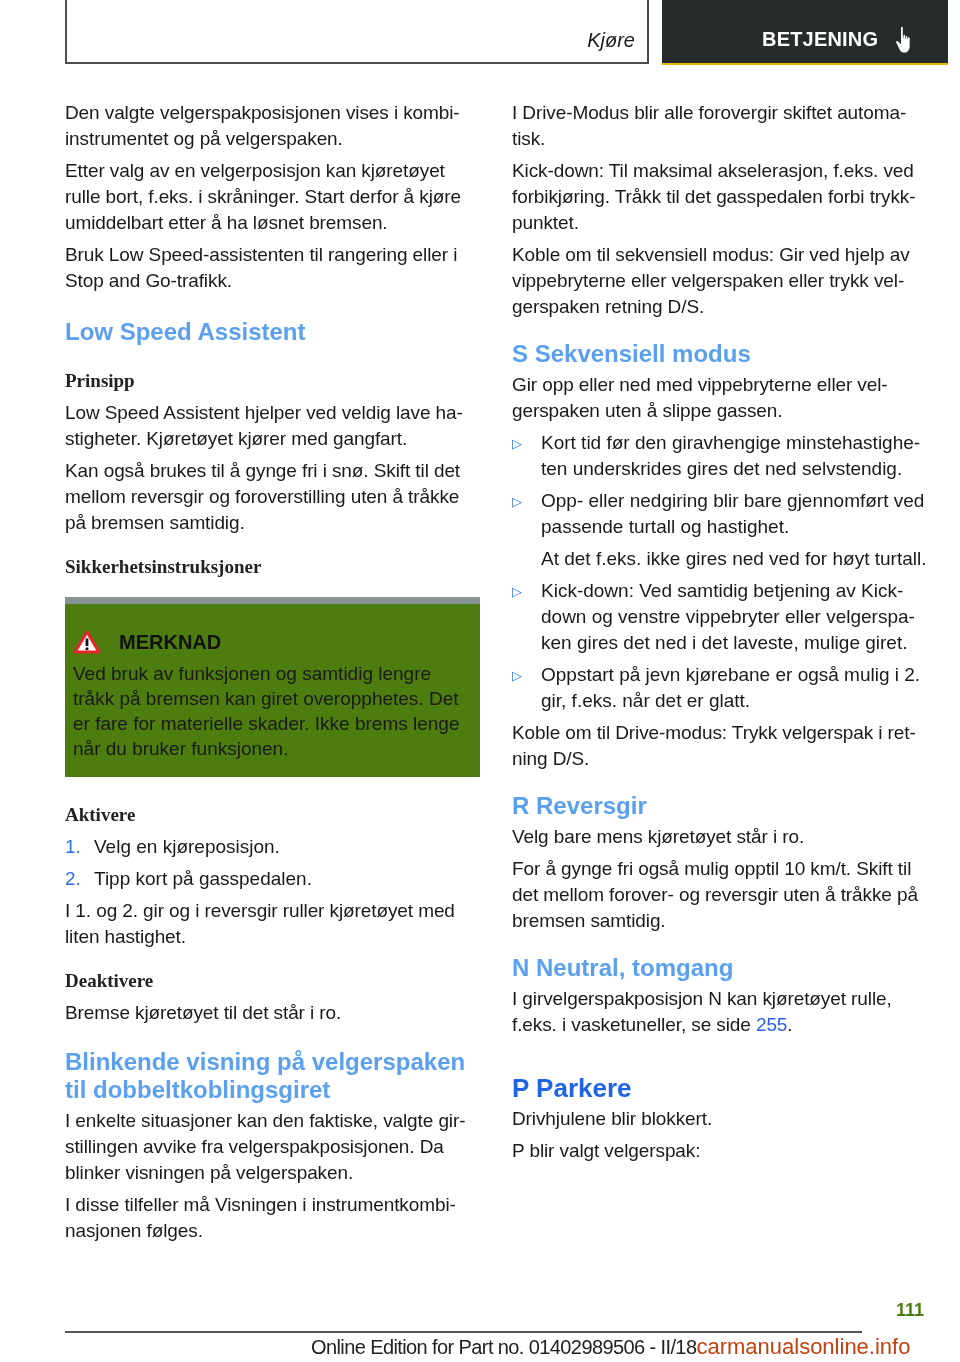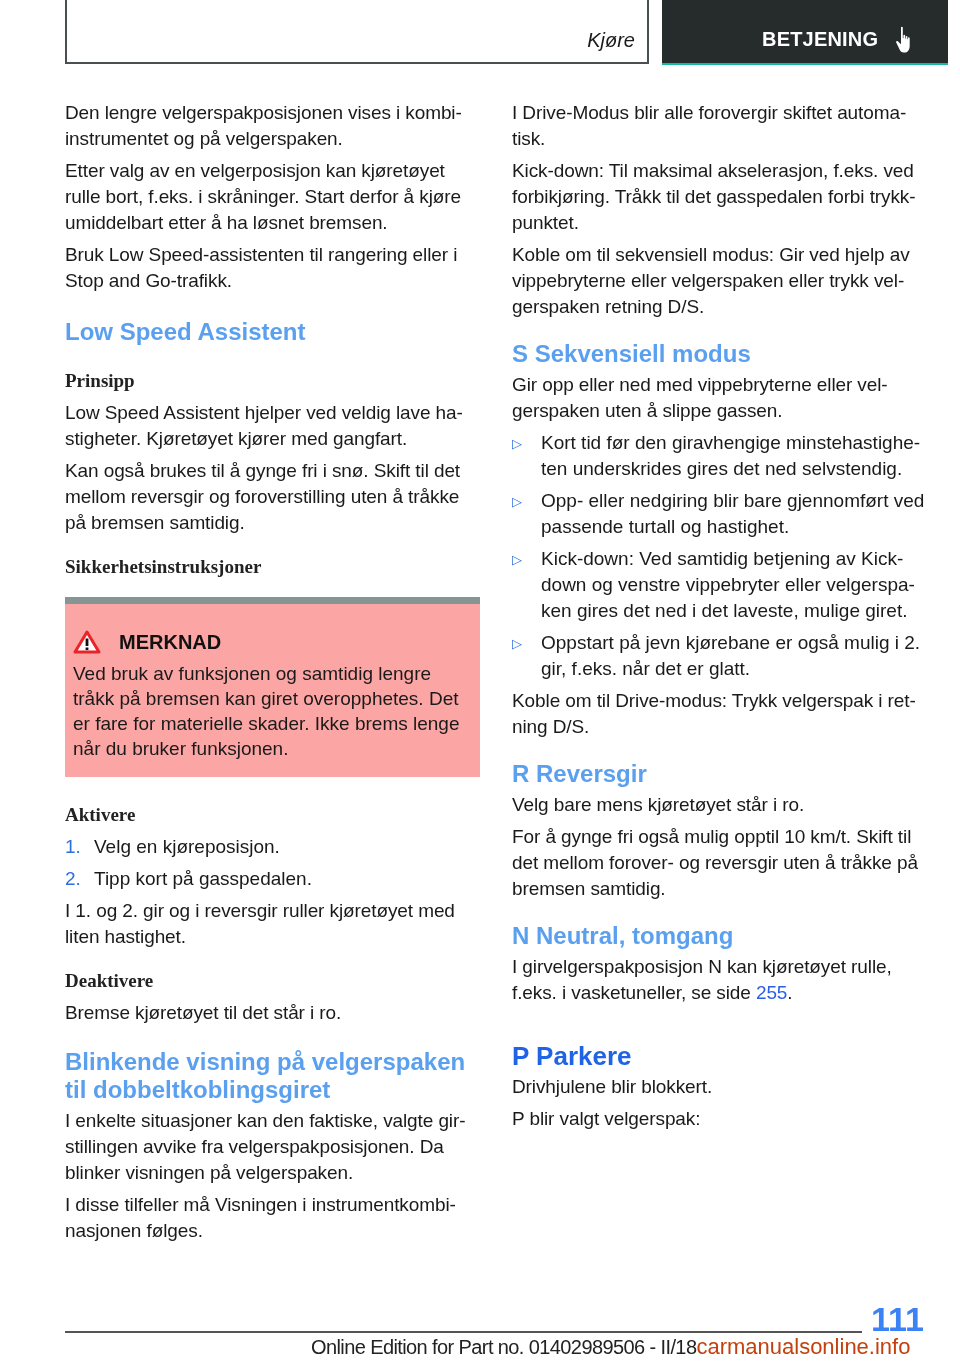--- a/index.html
+++ b/index.html
@@ -9,81 +9,81 @@
   
   .hdr-left {
     position: absolute; left: 65px; top: -2px; width: 584px; height: 66px;
     border: 2px solid #4a4f52; border-top: none; background: #fff;
   }
   .hdr-left .section {
     position: absolute; right: 12px; bottom: 10px; font-size: 20px; color: #1a1a1a; font-style: italic;
   }
   .hdr-right {
     position: absolute; left: 662px; top: 0; width: 286px; height: 65px;
-    background: #262b2c; border-bottom: 2px solid #14b8a6;
+    background: #262b2c; border-bottom: 2px solid #eab308;
   }
   .hdr-right .chapter {
     position: absolute; left: 100px; bottom: 12px; font-size: 20px; font-weight: bold;
     color: #ffffff; letter-spacing: 0.2px;
   }
   .hdr-right .hand {
     position: absolute; left: 232px; top: 26px; width: 22px; height: 28px;
   }
 
   
   .col { position: absolute; top: 100px; width: 420px; }
   .col.left { left: 65px; }
   .col.right { left: 512px; width: 418px; }
 
   p.body { font-size: 19px; line-height: 26px; color: #1a1a1a; margin-bottom: 6px; letter-spacing: -0.1px; }
   h2.sec { font-size: 24px; font-weight: bold; color: #5ba0ef; line-height: 28px; }
   h3.sub { font-size: 19px; font-weight: bold; color: #222; line-height: 26px; margin-bottom: 6px; font-family: Liberation Serif, serif; }
 
   .notice {
     position: absolute; left: 65px; top: 597px; width: 415px; height: 180px;
-    background: #fca5a5; border-top: 7px solid #879494;
+    background: #4d7c0f; border-top: 7px solid #879494;
   }
   .notice .title { position: absolute; left: 8px; top: 26px; display: flex; align-items: center; }
   .notice .title .warn { width: 28px; height: 24px; margin-right: 18px; }
   .notice .title span { font-size: 20px; font-weight: bold; color: #111; }
   .notice .text { position: absolute; left: 8px; top: 57px; width: 400px; font-size: 19px; line-height: 25px; color: #1a1a1a; }
 
   ol.steps { list-style: none; }
   ol.steps li { font-size: 19px; line-height: 26px; margin-bottom: 6px; display: flex; }
   ol.steps li .num { color: #2c6fe0; width: 29px; flex: none; }
 
   ul.tri { list-style: none; }
   ul.tri li { display: flex; font-size: 19px; line-height: 26px; margin-bottom: 6px; }
   ul.tri li .bul { width: 29px; flex: none; color: #2c6fe0; font-size: 13px; padding-top: 1px; }
   ul.tri li .txt p { margin-bottom: 6px; }
   ul.tri li .txt p:last-child { margin-bottom: 0; }
 
   .link { color: #2c5fe8; }
 
   
-  .pagenum { position: absolute; right: 36px; top: 1300px; font-size: 34px; font-weight: bold; color: #3b82f6; }
+  .pagenum { position: absolute; right: 36px; top: 1300px; font-size: 18px; font-weight: bold; color: #4d7c0f; }
   .foot-rule { position: absolute; left: 65px; top: 1331px; width: 797px; height: 2px; background: #555; }
   .foot-text { position: absolute; left: 311px; top: 1334px; font-size: 20px; color: #222; letter-spacing: -0.6px; white-space: nowrap; }
   .foot-text .wm { color: #c2410c; font-size: 22px; letter-spacing: 0; }
 </style>
 </head>
 <body>
 
 <div class="hdr-left">
   <span class="section">Kjøre</span>
 </div>
 <div class="hdr-right">
   <span class="chapter">BETJENING</span>
   <svg class="hand" viewBox="0 0 22 28">
     <path d="M7 1.5c0-1 1.8-1 1.8 0V12l0.6 0.2V9.5c0-1 1.7-1 1.7 0v3l0.6 0.2v-2c0-1 1.7-1 1.7 0v2.4l0.6 0.2v-1.3c0-1 1.7-1 1.7 0V20c0 3-1.6 6-4 6.5H9.6c-2 0-3.2-1.3-4-3L2.2 16.5c-0.5-1 0.9-2 1.8-1.1L7 18.2z" fill="#ffffff"></path>
   </svg>
 </div>
 
 <div class="col left">
-  <p class="body">Den lengre velgerspakposisjonen vises i kombi-instrumentet og på velgerspaken.</p>
+  <p class="body">Den valgte velgerspakposisjonen vises i kombi-instrumentet og på velgerspaken.</p>
   <p class="body">Etter valg av en velgerposisjon kan kjøretøyet rulle bort, f.eks. i skråninger. Start derfor å kjøre umiddelbart etter å ha løsnet bremsen.</p>
   <p class="body">Bruk Low Speed-assistenten til rangering eller i Stop and Go-trafikk.</p>
 
   <h2 class="sec" style="margin-top:24px;margin-bottom:22px;">Low Speed Assistent</h2>
 
   <h3 class="sub">Prinsipp</h3>
   <p class="body">Low Speed Assistent hjelper ved veldig lave ha-stigheter. Kjøretøyet kjører med gangfart.</p>
   <p class="body">Kan også brukes til å gynge fri i snø. Skift til det mellom reversgir og foroverstilling uten å tråkke på bremsen samtidig.</p>
 
   <h3 class="sub" style="margin-top:18px;">Sikkerhetsinstruksjoner</h3>
@@ -134,20 +134,21 @@
     <li>
       <span class="bul">▷</span>
       <div class="txt">
           <p>Kort tid før den giravhengige minstehastighe-ten underskrides gires det ned selvstendig.</p>
         </div>
     </li>
     <li>
       <span class="bul">▷</span>
       <div class="txt">
         <p>Opp- eller nedgiring blir bare gjennomført ved passende turtall og hastighet.</p>
+        <p>At det f.eks. ikke gires ned ved for høyt turtall.</p>
       </div>
     </li>
     <li>
       <span class="bul">▷</span>
       <div class="txt">
           <p>Kick-down: Ved samtidig betjening av Kick-down og venstre vippebryter eller velgerspa-ken gires det ned i det laveste, mulige giret.</p>
         </div>
     </li>
     <li>
       <span class="bul">▷</span>

